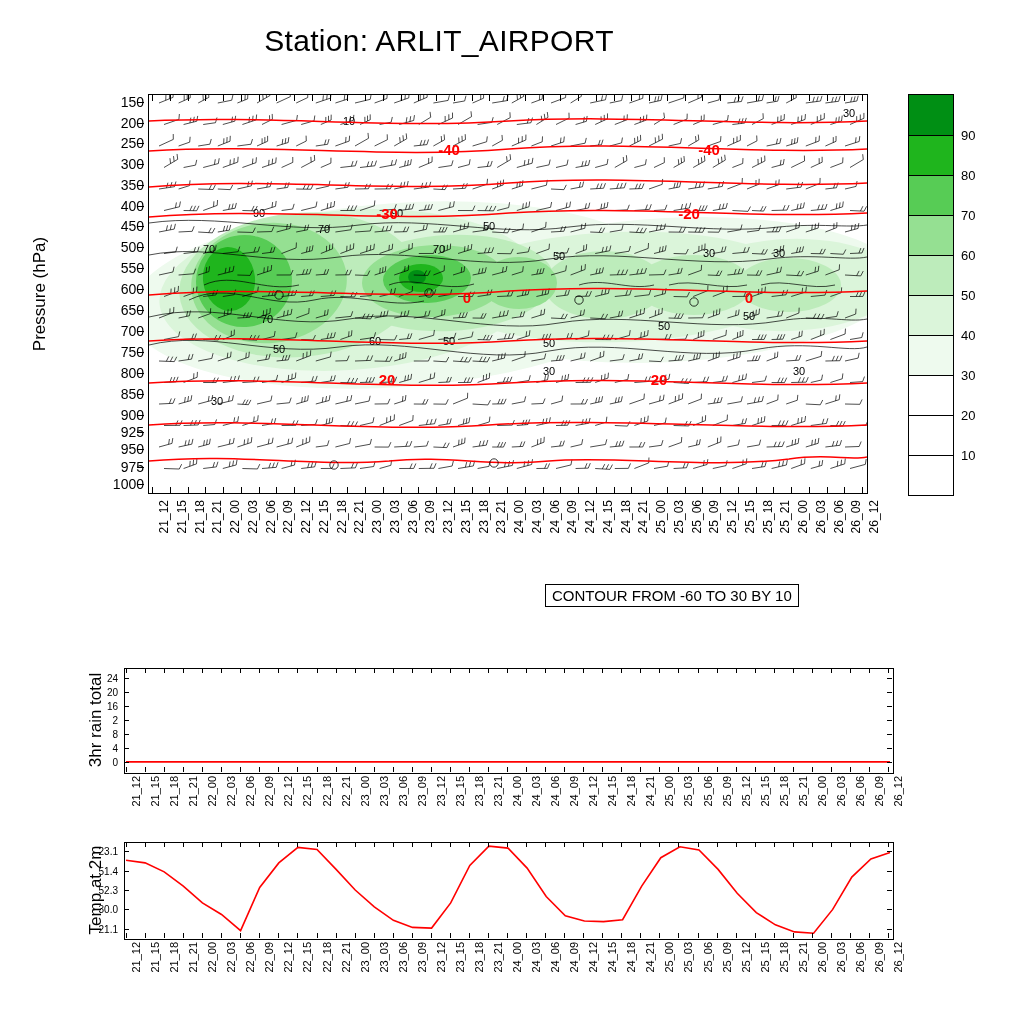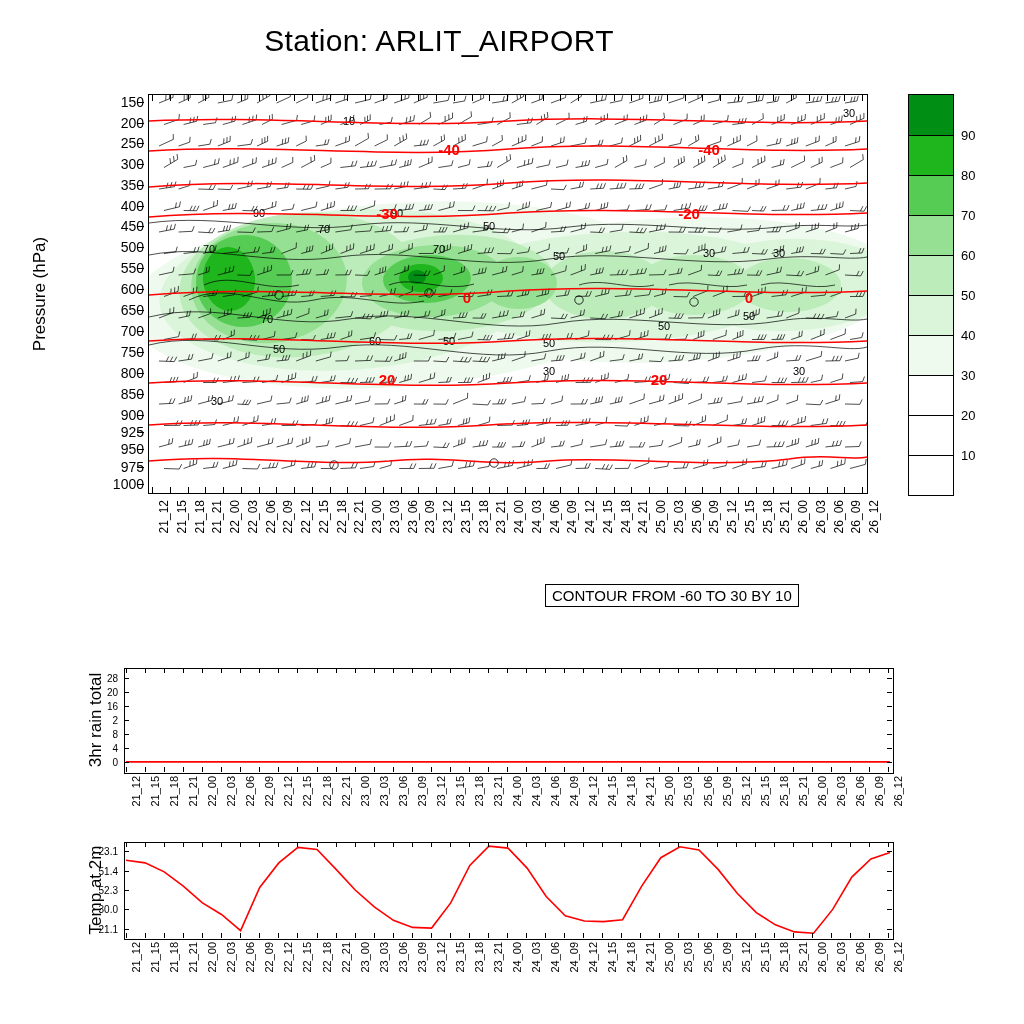--- a/index.html
+++ b/index.html
@@ -2313,21 +2313,21 @@
     <div class="lp-ytick-r" style="top: 65.9785px;"></div>
     <div class="lp-ylab" style="left: -40px; top: 52px;">2</div>
     <div class="lp-ytick" style="top: 52px;"></div>
     <div class="lp-ytick-r" style="top: 52px;"></div>
     <div class="lp-ylab" style="left: -40px; top: 38.0215px;">16</div>
     <div class="lp-ytick" style="top: 38.0215px;"></div>
     <div class="lp-ytick-r" style="top: 38.0215px;"></div>
     <div class="lp-ylab" style="left: -40px; top: 24.043px;">20</div>
     <div class="lp-ytick" style="top: 24.043px;"></div>
     <div class="lp-ytick-r" style="top: 24.043px;"></div>
-    <div class="lp-ylab" style="left: -40px; top: 10.0645px;">28</div>
+    <div class="lp-ylab" style="left: -40px; top: 10.0645px;">24</div>
     <div class="lp-ytick" style="top: 10.0645px;"></div>
     <div class="lp-ytick-r" style="top: 10.0645px;"></div>
     <div class="lp-xtick" style="left: 2px;"></div>
     <div class="lp-xtick-top" style="left: 2px;"></div>
     <div class="lp-xlab" style="left: 6px; top: 108px;">21_12</div>
     <div class="lp-xtick" style="left: 21.05px;"></div>
     <div class="lp-xtick-top" style="left: 21.05px;"></div>
     <div class="lp-xlab" style="left: 25.05px; top: 108px;">21_15</div>
     <div class="lp-xtick" style="left: 40.1px;"></div>
     <div class="lp-xtick-top" style="left: 40.1px;"></div>

